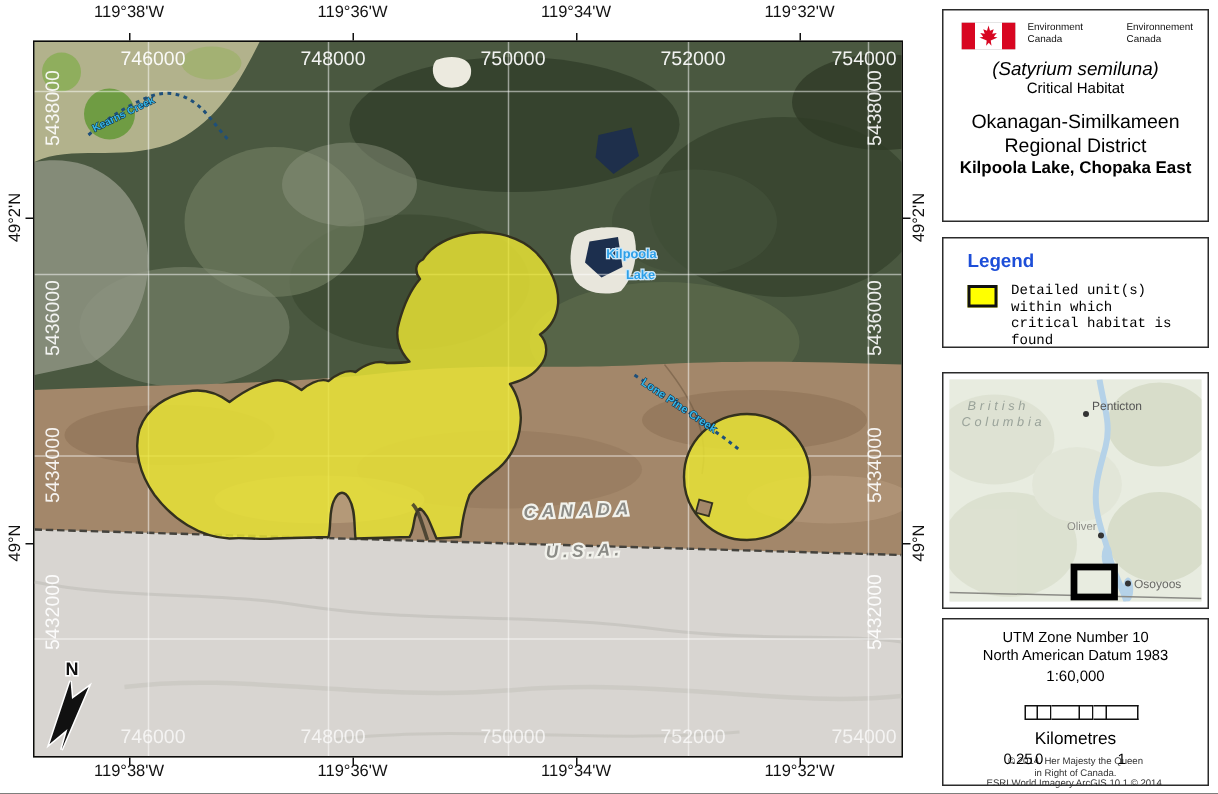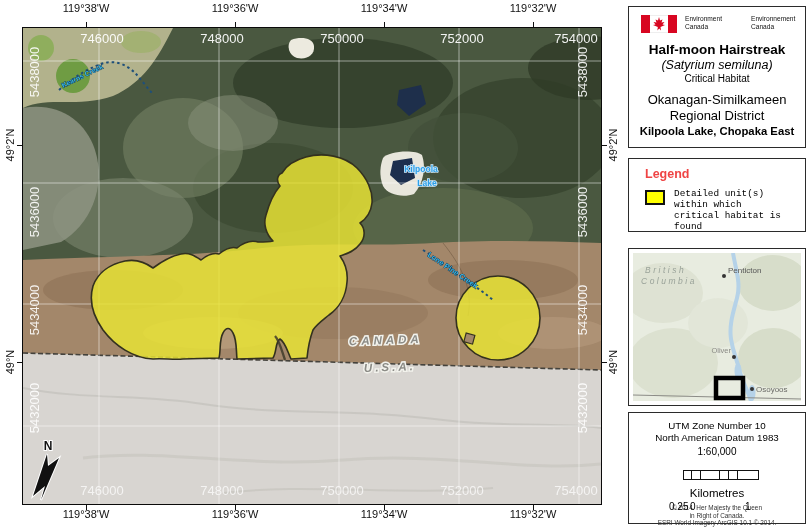--- a/index.html
+++ b/index.html
@@ -23,21 +23,21 @@
   .dept{position:absolute;top:1px;font-size:6.6px;line-height:7.6px;color:#111;}
   .dept.en{left:46px;} .dept.fr{left:112px;}
   .t-line{text-align:center;color:#000;}
   .t-species{font-size:13.5px;font-weight:bold;margin-top:4px;}
   .t-latin{font-size:12.5px;font-style:italic;margin-top:1px;}
   .t-doc{font-size:10px;margin-top:1px;}
   .t-region{font-size:13px;margin-top:1px;}
   .t-region.first{margin-top:8px;}
   .t-units{font-size:11.3px;font-weight:bold;margin-top:2px;}
   .panel-legend{top:158px;height:74px;}
-  .legend-heading{font-size:12.5px;font-weight:bold;color:#ef4444;margin:8px 0 0 16px;}
+  .legend-heading{font-size:12.5px;font-weight:bold;color:#1d4ed8;margin:8px 0 0 16px;}
   .legend-item{position:relative;margin:7px 8px 0 16px;font-family:Liberation Mono, monospace;}
   .legend-swatch{position:absolute;left:0;top:2px;width:20px;height:15px;border:2.4px solid #111;box-sizing:border-box;}
   .legend-text{margin-left:29px;font-size:9.4px;line-height:11px;color:#000;}
   .panel-inset{top:248px;height:158px;padding:4px;}
   .insetsvg{width:168px;height:148px;display:block;background:#e8ece0;}
   .panel-scale{top:412px;height:112px;text-align:center;color:#000;}
   .s-line{font-size:9.8px;line-height:12px;}
   .s-line.first{margin-top:7px;}
   .s-ratio{font-size:10px;margin-top:2px;}
   .sb-wrap{position:relative;height:26px;margin-top:1px;}
@@ -241,21 +241,20 @@
       </svg>
       <div class="dept en">
         <div>Environment</div>
         <div>Canada</div>
       </div>
       <div class="dept fr">
         <div>Environnement</div>
         <div>Canada</div>
       </div>
     </div>
-    <div class="t-line t-species">Half-moon Hairstreak</div>
     <div class="t-line t-latin">(Satyrium semiluna)</div>
     <div class="t-line t-doc">Critical Habitat</div>
     <div class="t-line t-region first">Okanagan-Similkameen</div>
     <div class="t-line t-region">Regional District</div>
     <div class="t-line t-units">Kilpoola Lake, Chopaka East</div>
   </div>
 
   <div class="panel panel-legend">
     <div class="legend-heading">Legend</div>
     <div class="legend-item">

